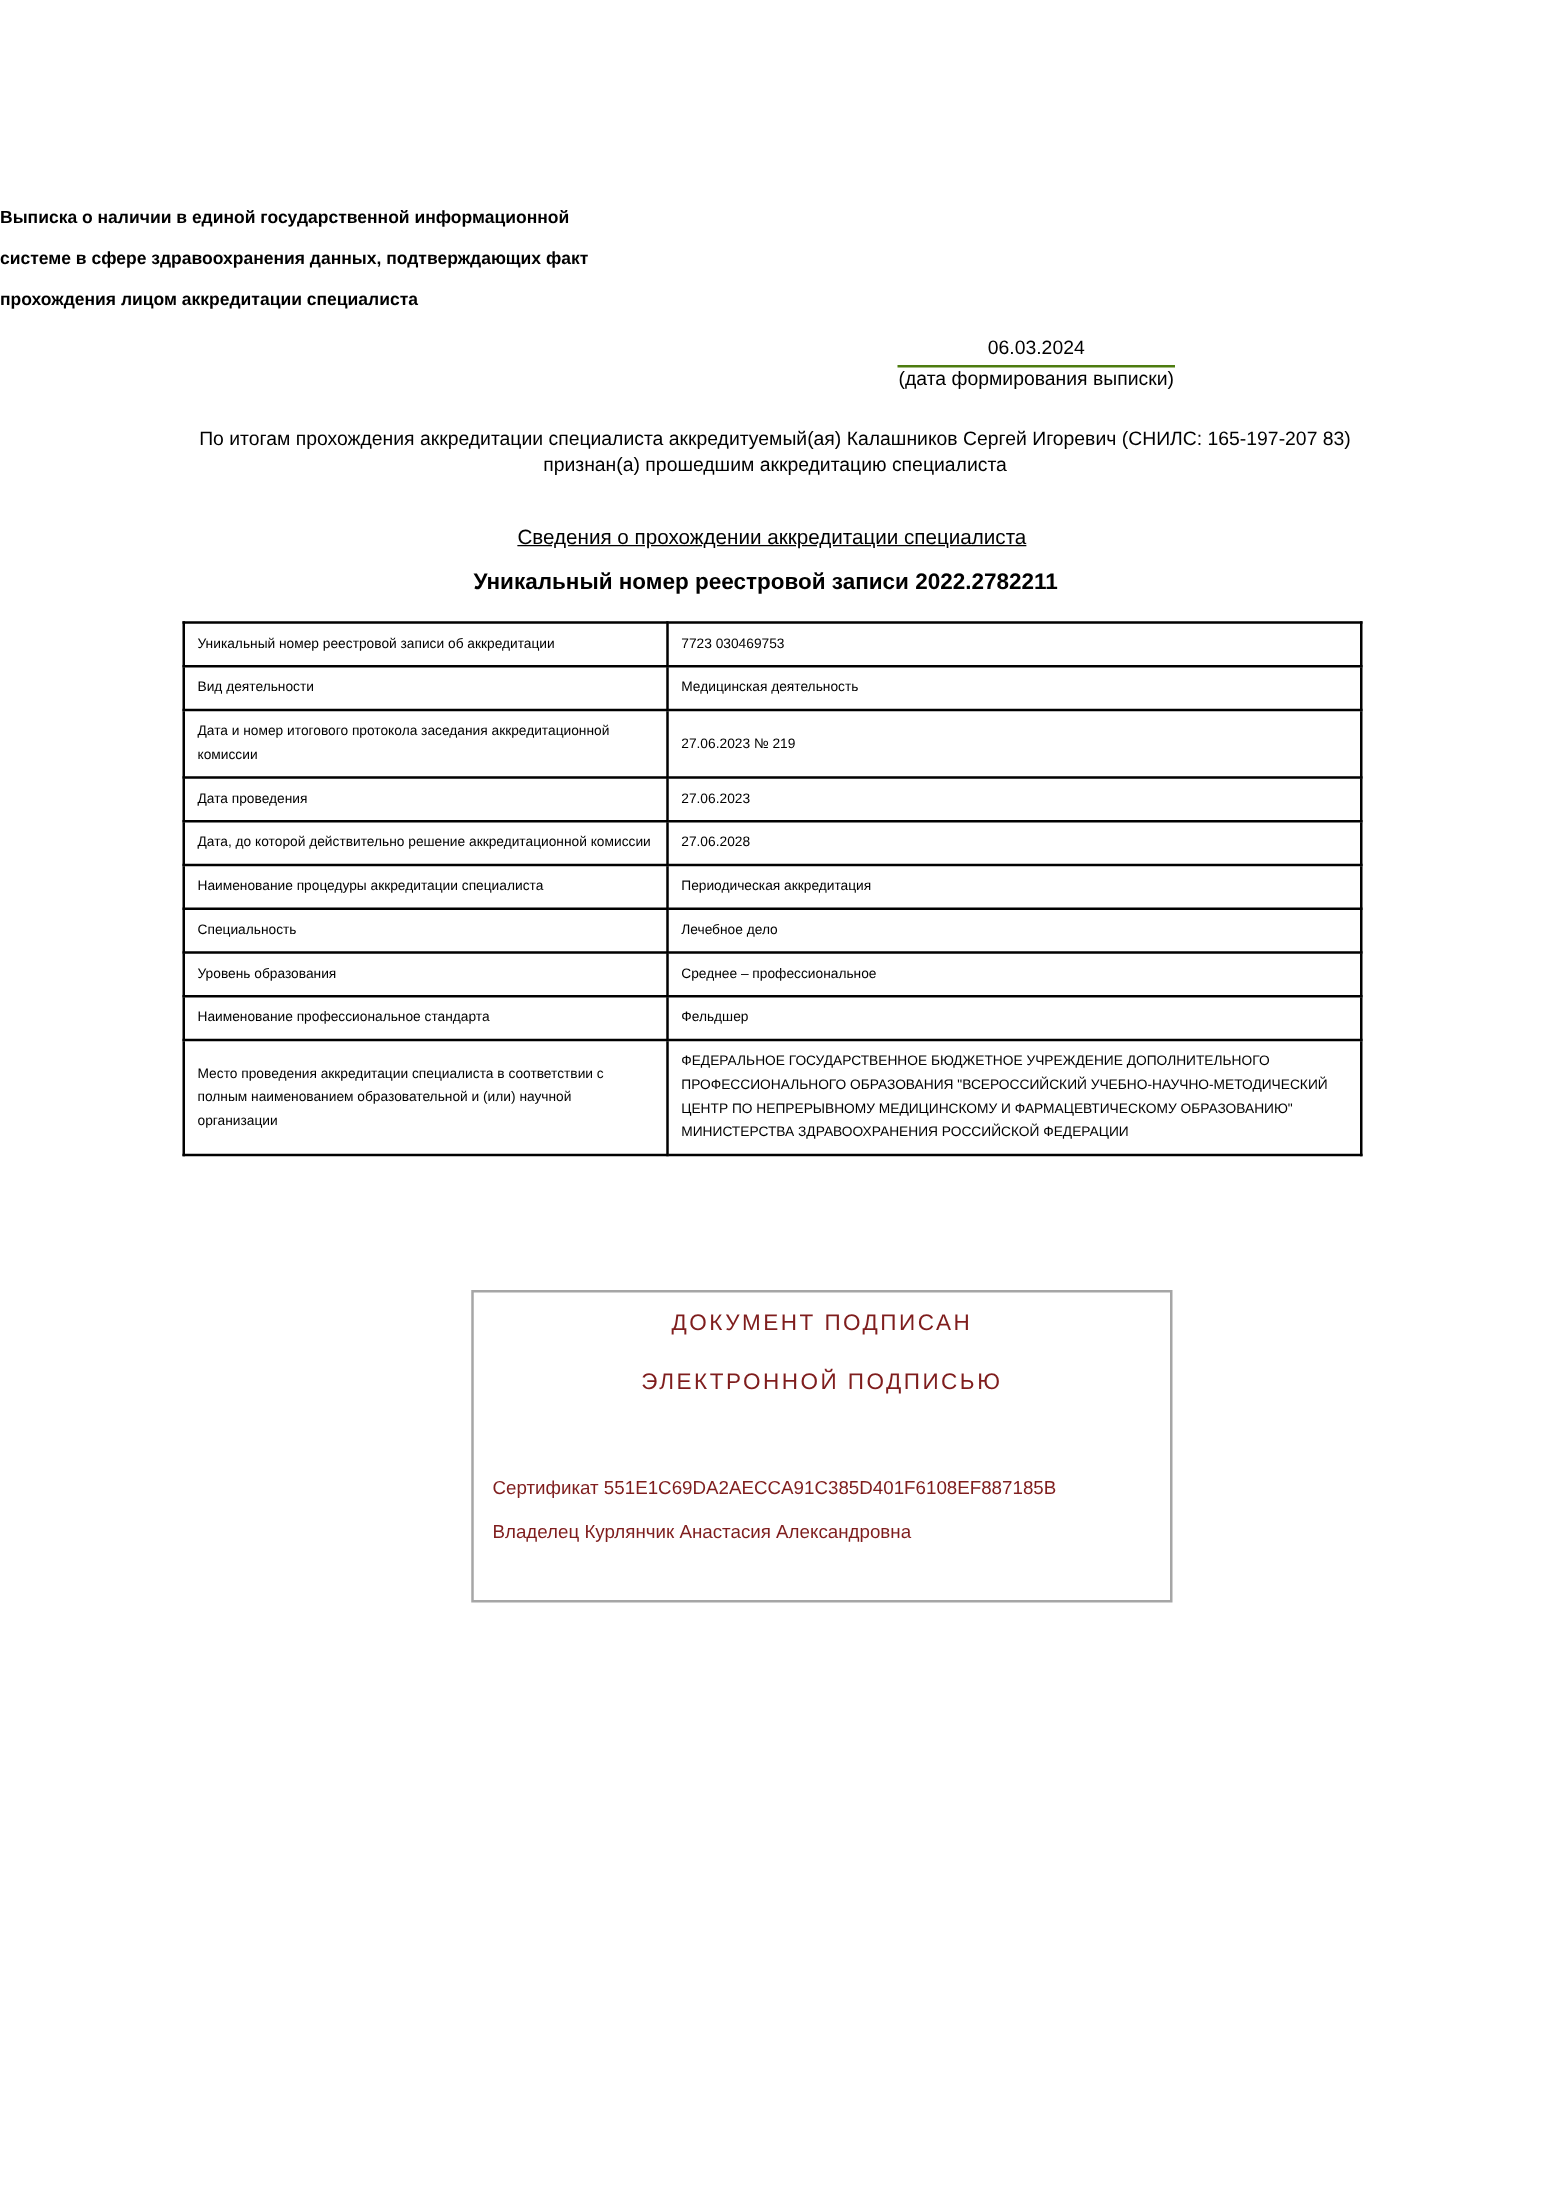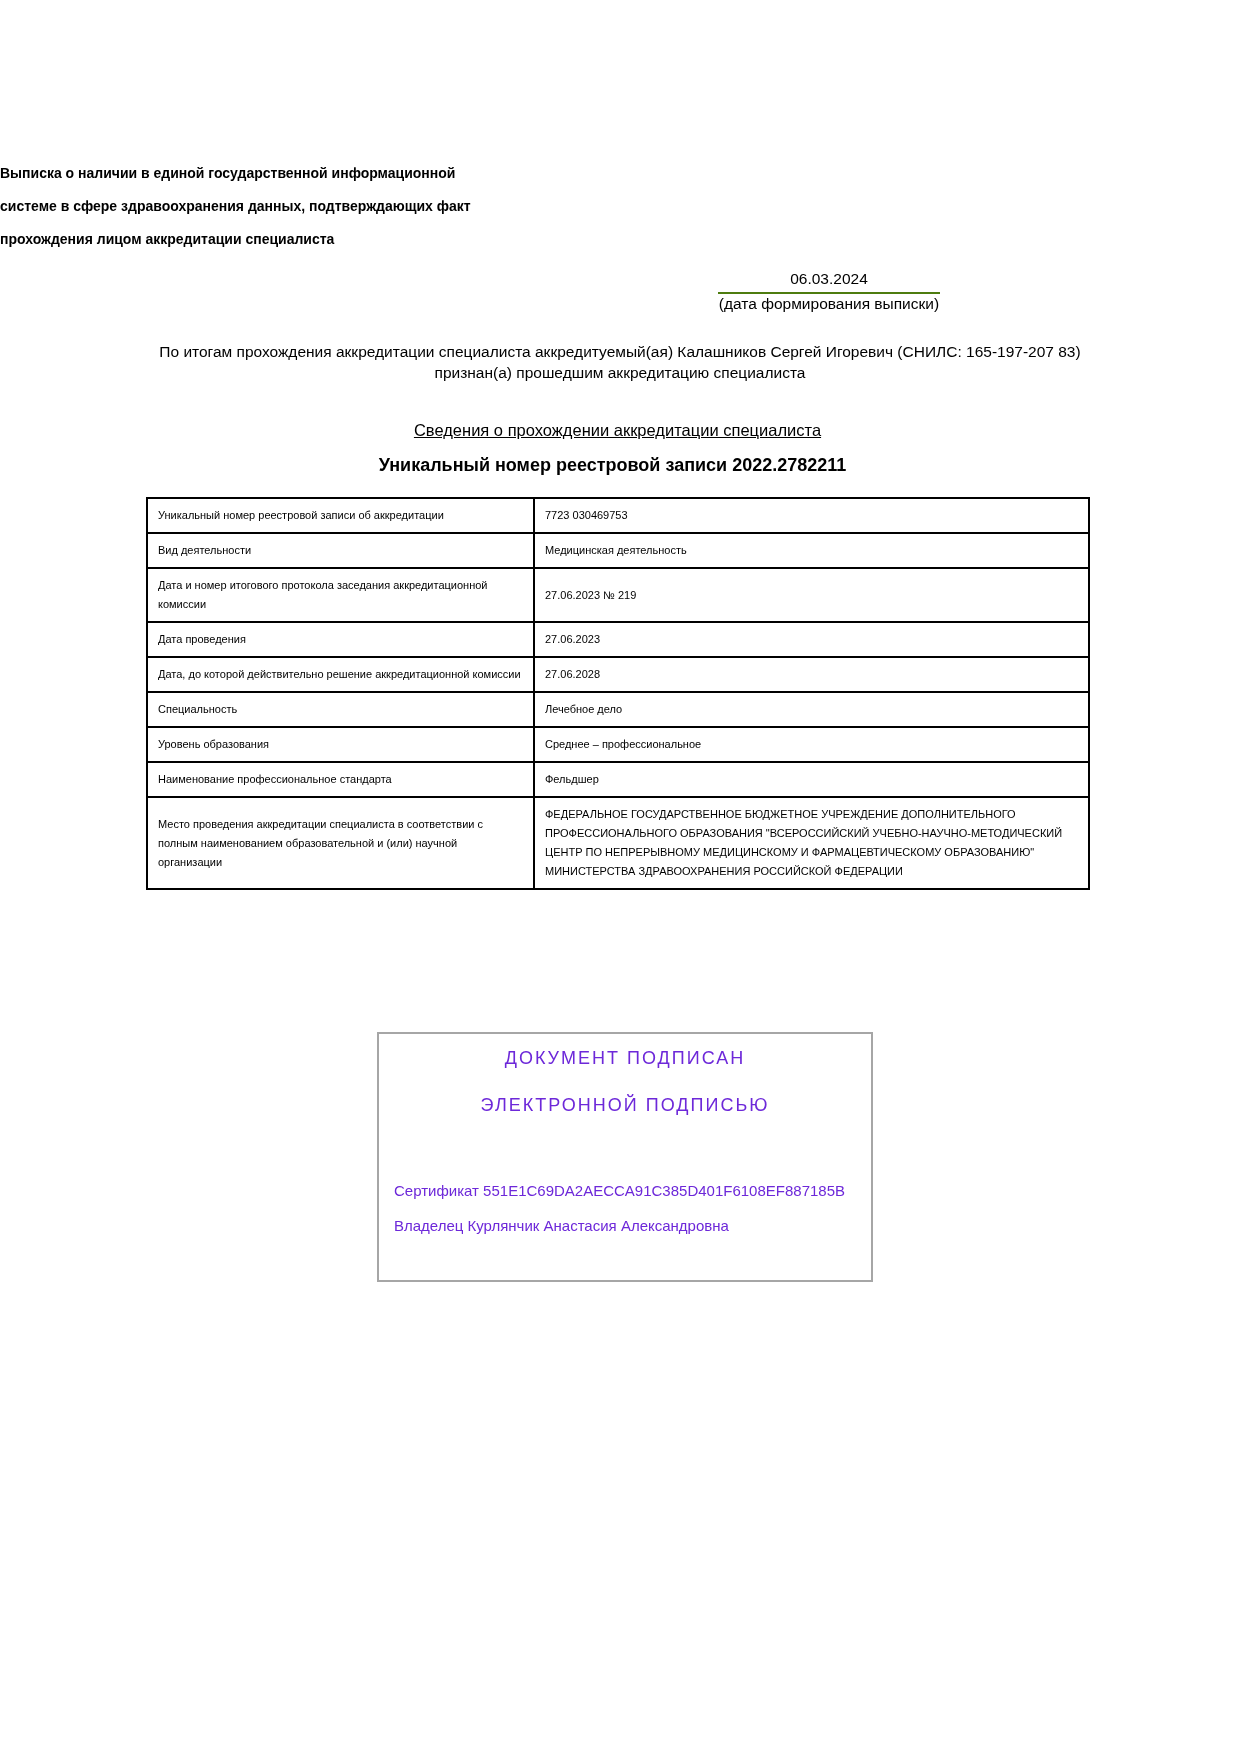--- a/index.html
+++ b/index.html
@@ -85,24 +85,24 @@
     vertical-align: middle;
     padding: 7px 10px;
   }
   .acc-table td.label { width: 387px; }
   .acc-table td.value { width: 555px; }
 
   .stamp {
     position: absolute;
     top: 1032px;
     left: 377px;
-    width: 496px;
+    width: 561px;
     height: 250px;
     border: 2px solid #a6a6a6;
-    color: #6d28d9;
+    color: #7f1d1d;
     background: #ffffff;
   }
   .stamp-title {
     text-align: center;
     font-size: 18px;
     letter-spacing: 2px;
     line-height: 21px;
   }
   .stamp-title.first { margin-top: 14px; }
   .stamp-title.second { margin-top: 26px; }
@@ -155,20 +155,24 @@
       </tr>
       <tr>
         <td class="label">Дата проведения</td>
         <td class="value">27.06.2023</td>
       </tr>
       <tr>
         <td class="label">Дата, до которой действительно решение аккредитационной комиссии</td>
         <td class="value">27.06.2028</td>
       </tr>
       <tr>
+        <td class="label">Наименование процедуры аккредитации специалиста</td>
+        <td class="value">Периодическая аккредитация</td>
+      </tr>
+      <tr>
         <td class="label">Специальность</td>
         <td class="value">Лечебное дело</td>
       </tr>
       <tr>
         <td class="label">Уровень образования</td>
         <td class="value">Среднее – профессиональное</td>
       </tr>
       <tr>
         <td class="label">Наименование профессиональное стандарта</td>
         <td class="value">Фельдшер</td>

